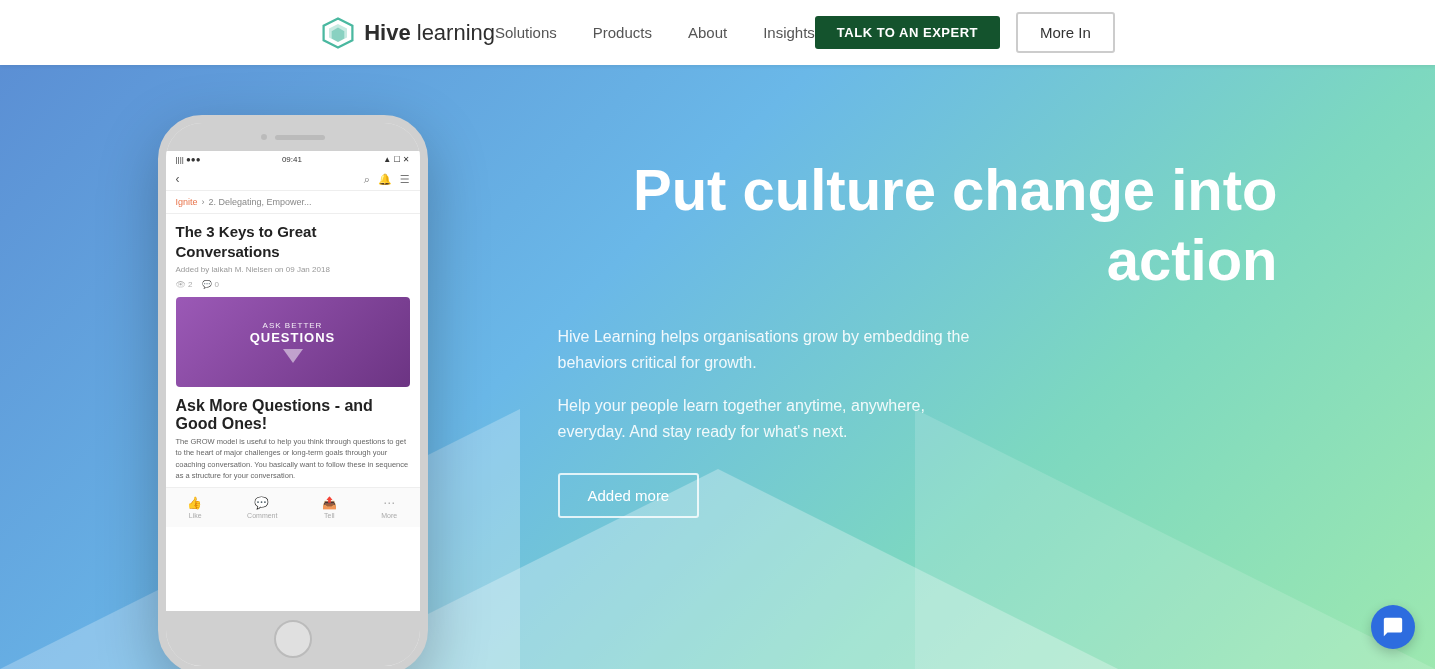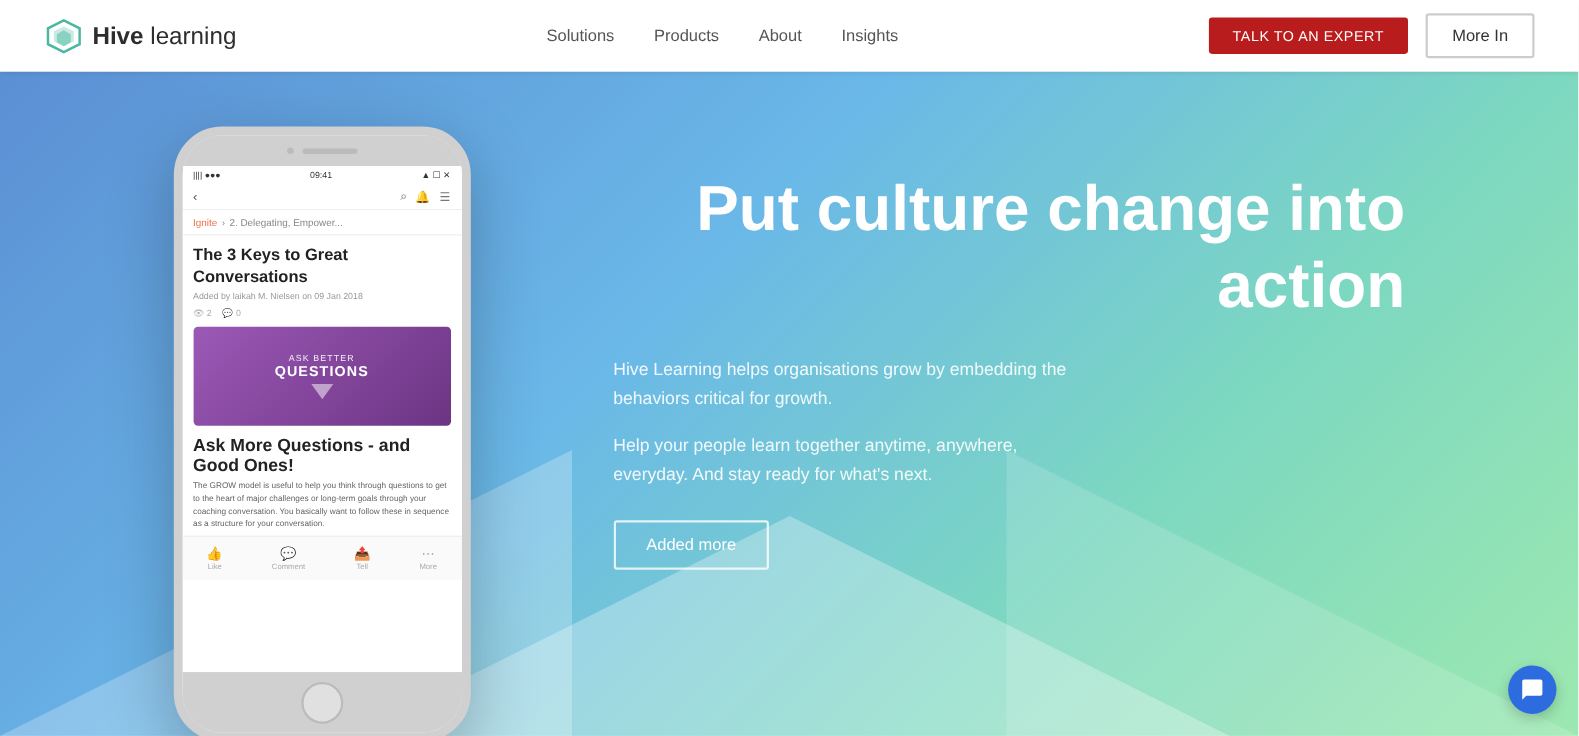--- a/index.html
+++ b/index.html
@@ -2,21 +2,21 @@
 <html><head>
   <meta charset="utf-8">
   <style>
     * { margin: 0; padding: 0; box-sizing: border-box; }
     body { font-family: -apple-system, BlinkMacSystemFont, 'Segoe UI', sans-serif; overflow-x: hidden; }
 
     
     .header {
       display: flex;
       align-items: center;
-      justify-content: space-between;
+      justify-content: center;
       padding: 0 40px;
       height: 65px;
       background: #fff;
       box-shadow: 0 1px 4px rgba(0,0,0,0.08);
       position: relative;
       z-index: 10;
     }
     .logo {
       display: flex;
       align-items: center;
@@ -43,24 +43,24 @@
       font-size: 15px;
       text-decoration: none;
       cursor: pointer;
     }
     .header-actions {
       display: flex;
       align-items: center;
       gap: 16px;
     }
     .btn-talk {
-      background: #b91c1c;
+      background: #14532d;
       color: #fff;
       font-size: 13px;
-      font-weight: 400;
+      font-weight: 700;
       letter-spacing: 0.5px;
       padding: 9px 22px;
       border: none;
       cursor: pointer;
       border-radius: 3px;
       text-transform: uppercase;
     }
     .btn-signin {
       background: transparent;
       color: #333;

